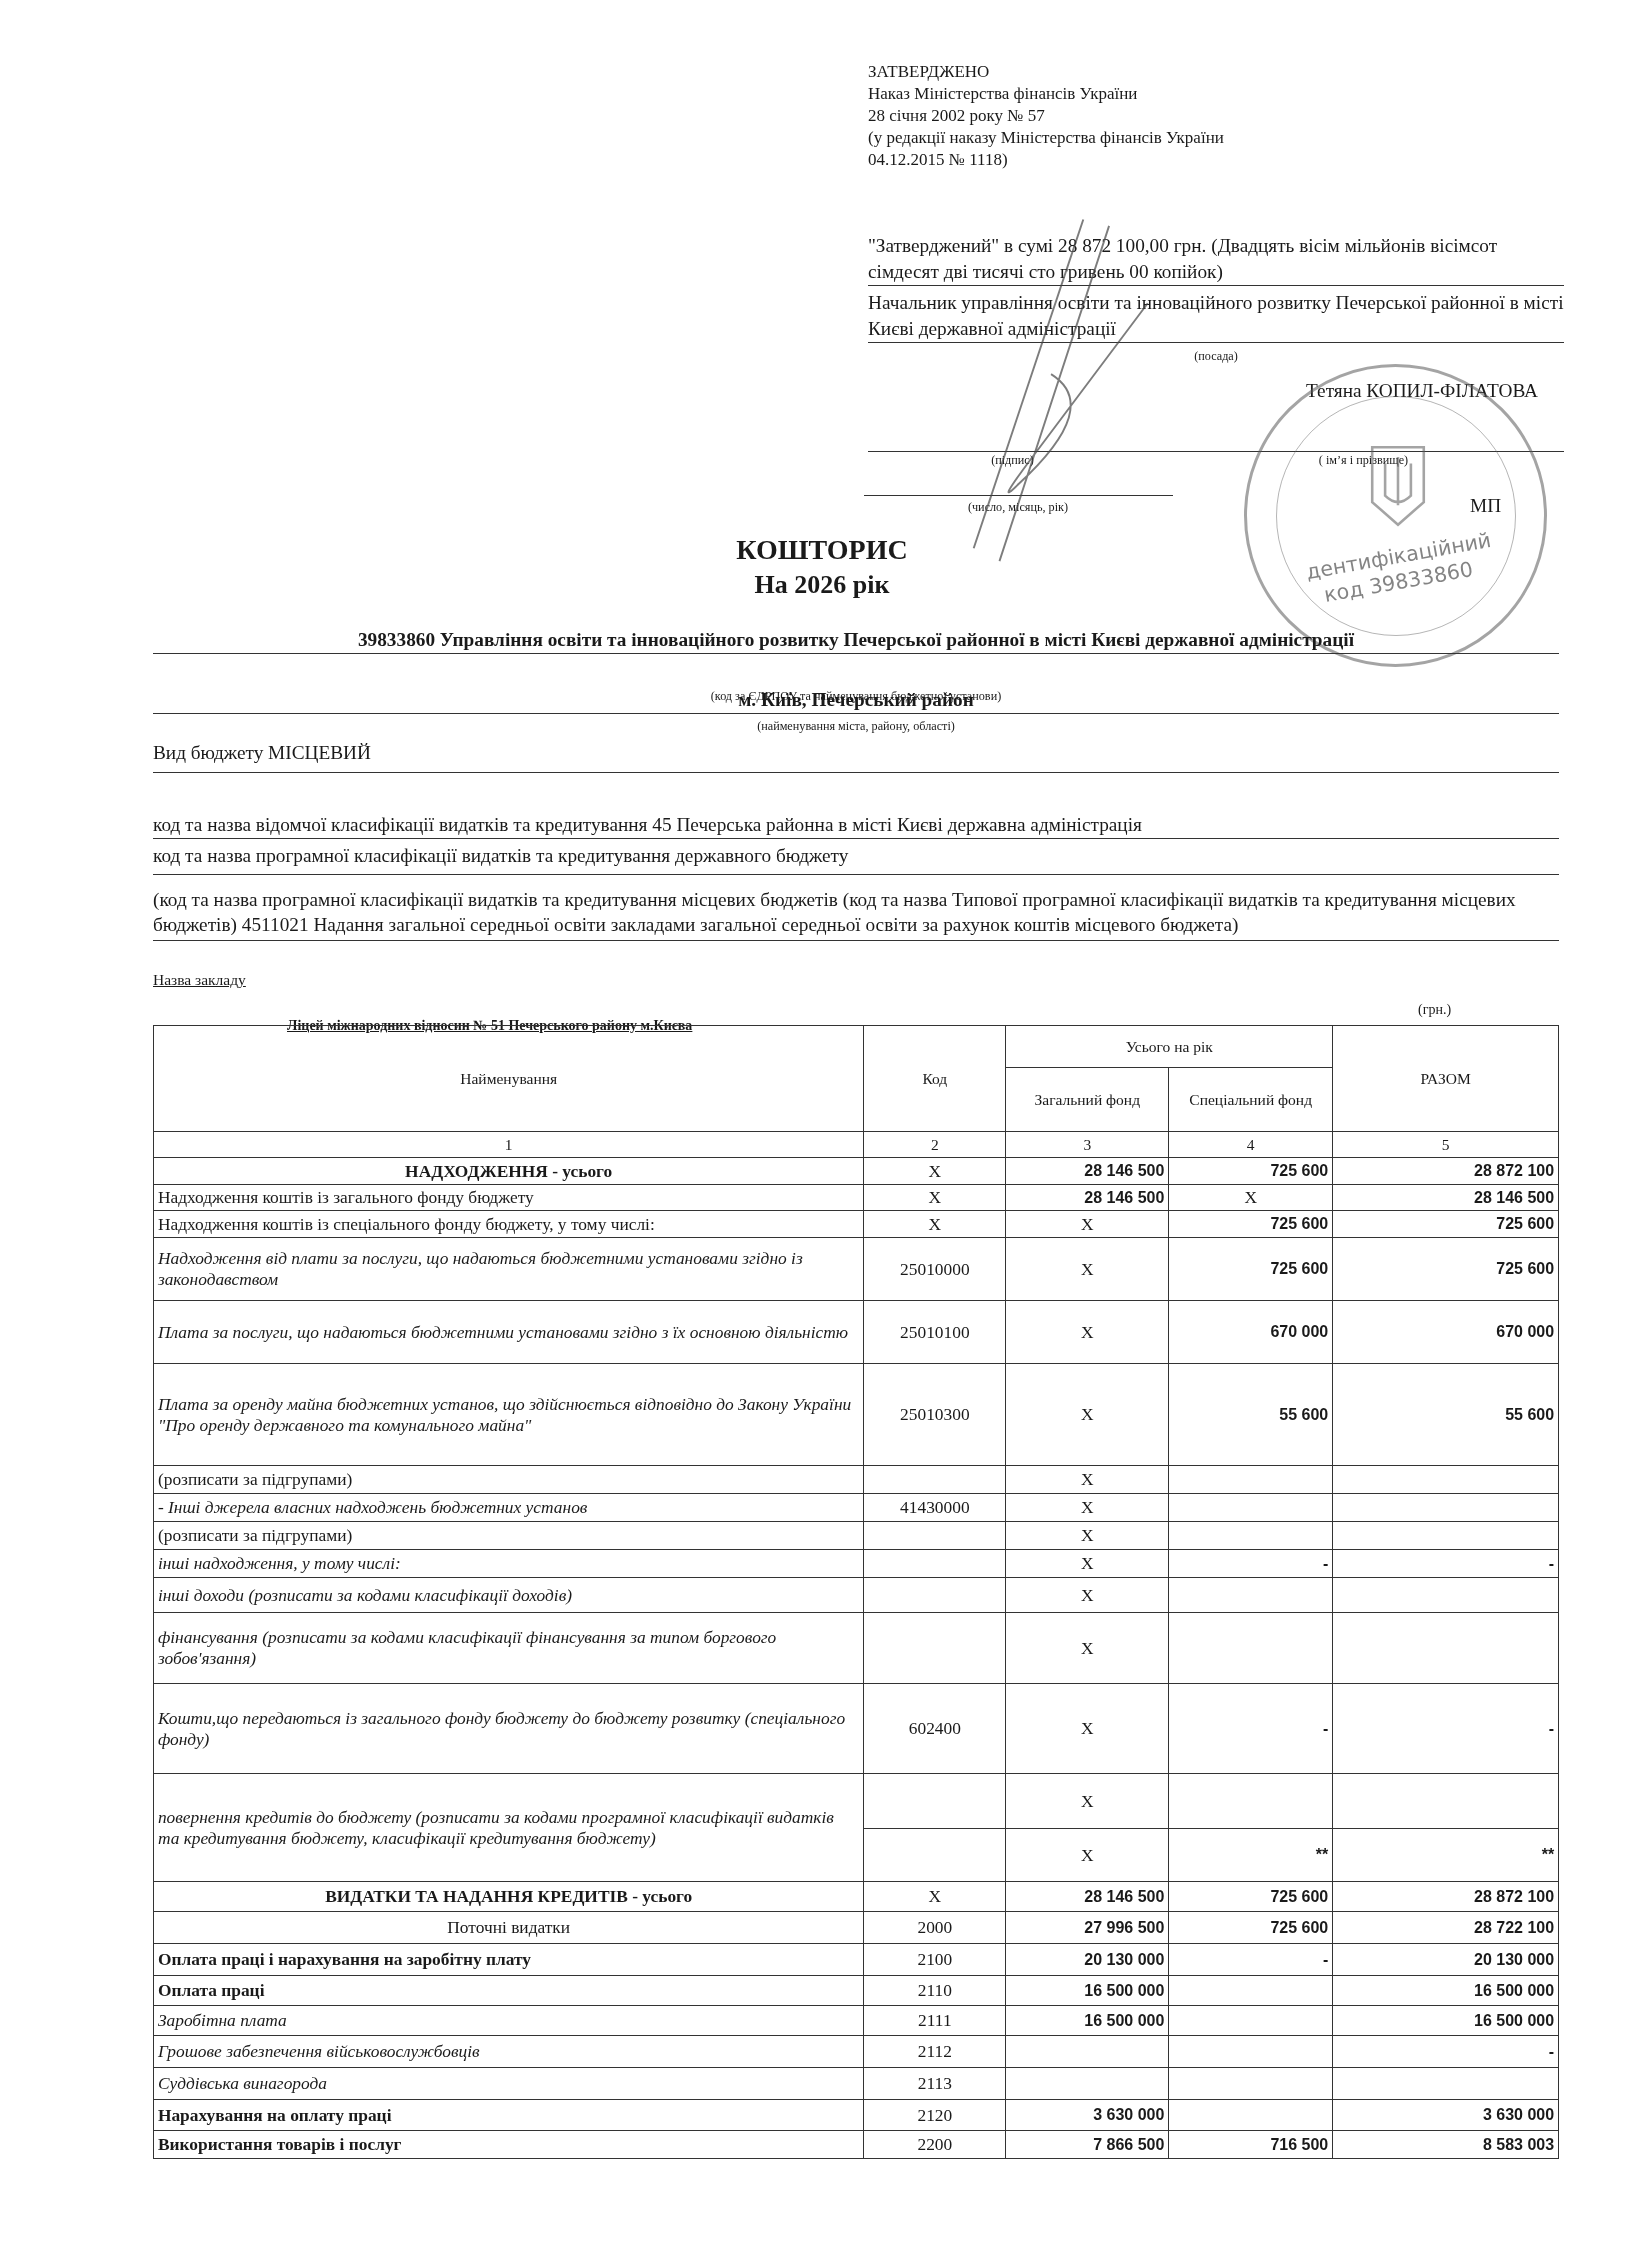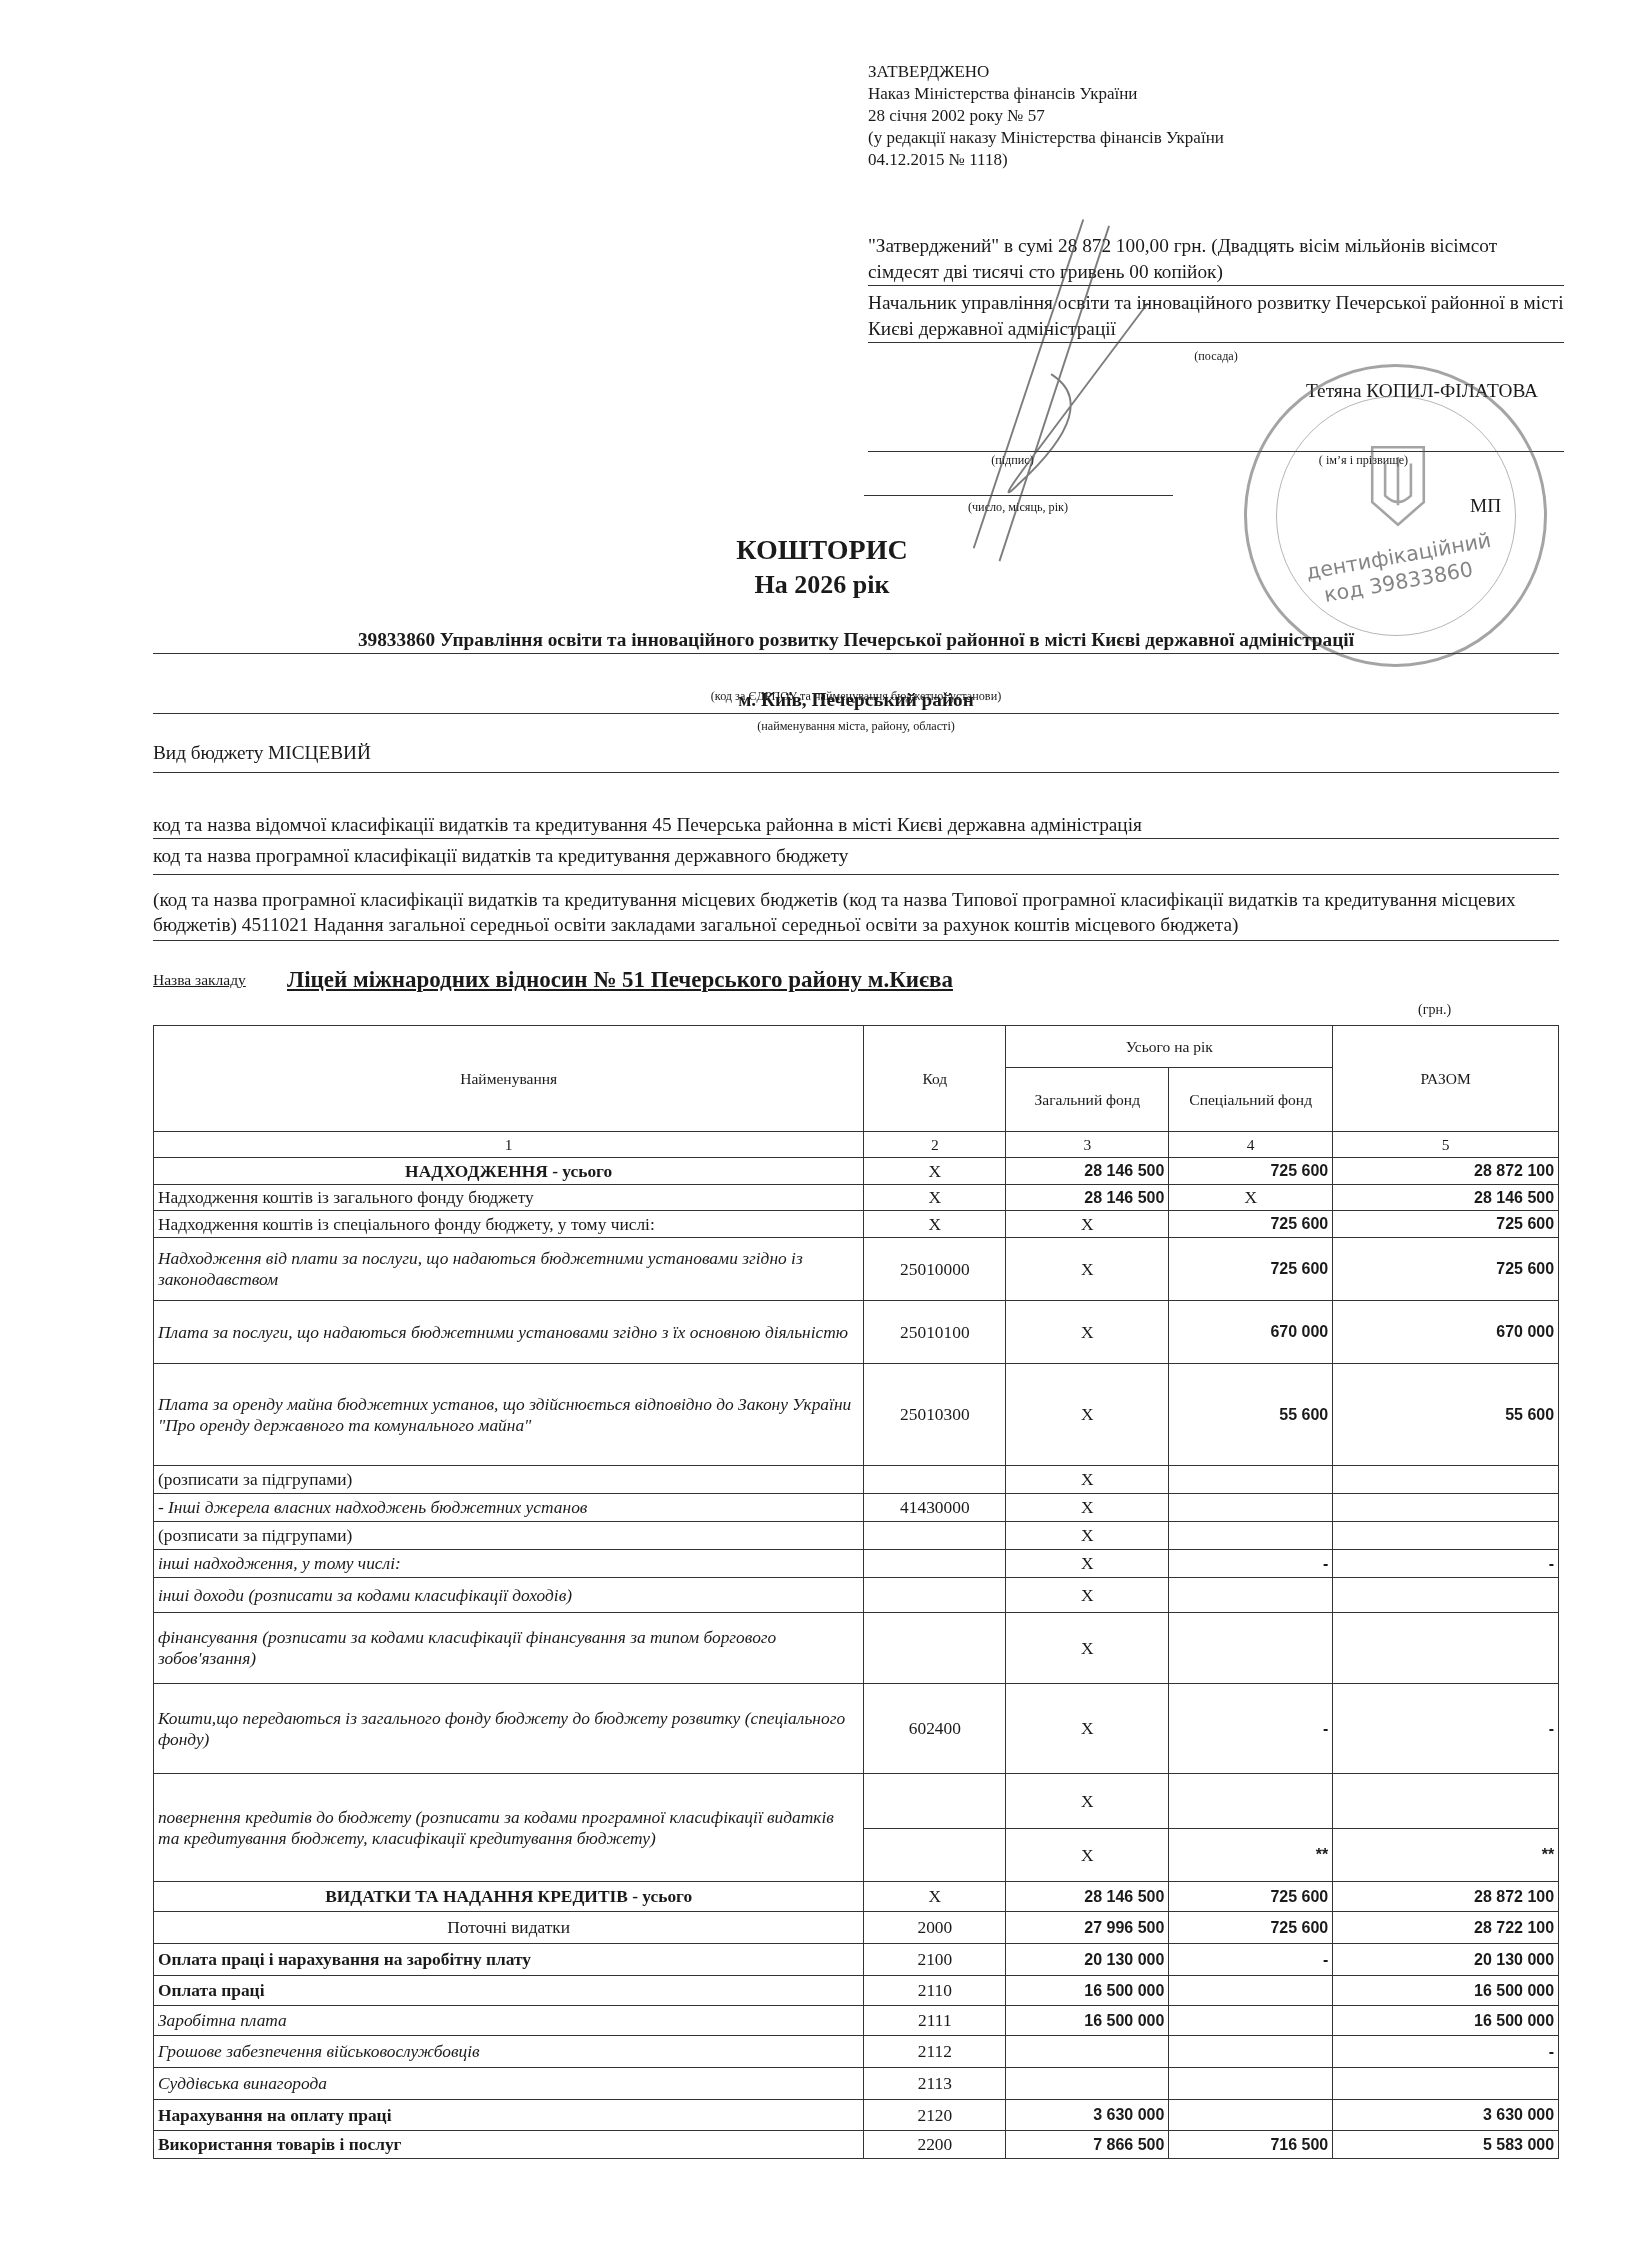--- a/index.html
+++ b/index.html
@@ -76,21 +76,21 @@
 
 <div class="abs full-line uline bold body-text" style="top:628px; text-align:center;">39833860 Управління освіти та інноваційного розвитку Печерської районної в місті Києві державної адміністрації</div>
 <div class="abs full-line caption" style="top:657px;margin-top:32px;">(код за ЄДРПОУ та найменування  бюджетної установи)</div>
 <div class="abs full-line uline bold body-text" style="top:688px; text-align:center;">м. Київ, Печерський район</div>
 <div class="abs full-line caption" style="top:719px;">(найменування міста, району, області)</div>
 <div class="abs full-line uline body-text" style="top:741px; padding-bottom:6.4px;">Вид бюджету  МІСЦЕВИЙ</div>
 <div class="abs full-line uline body-text" style="top:813px;">код та назва відомчої класифікації видатків та кредитування   45  Печерська районна в місті Києві державна адміністрація</div>
 <div class="abs full-line uline body-text" style="top:844px; padding-bottom:5.2px;">код та назва програмної класифікації видатків та кредитування державного бюджету</div>
 <div class="abs full-line uline body-text" style="top:888px; padding-bottom:2.6px;">(код та назва програмної класифікації видатків та кредитування місцевих бюджетів (код та назва Типової програмної класифікації видатків та кредитування місцевих бюджетів)    4511021  Надання загальної середньої освіти закладами загальної середньої освіти за рахунок коштів місцевого бюджета)</div>
 <div class="abs" style="left:153px; top:971px; font-size:15.5px; text-decoration:underline;">Назва  закладу</div>
-<div class="abs bold" style="left:287px; top:967px; font-size:23px; text-decoration:underline;">Ліцей міжнародних відносин № 51 Печерського району м.Києва</div>
+<div class="abs bold" style="left:287px; top:1018px; font-size:14px; text-decoration:underline;">Ліцей міжнародних відносин № 51 Печерського району м.Києва</div>
 <div class="abs" style="left:1418px; top:1002px; font-size:14px;">(грн.)</div>
 
 <table class="budget">
   <colgroup>
     <col style="width:711px">
       <col style="width:142px">
       <col style="width:163px">
       <col style="width:164px">
       <col style="width:226px">
   </colgroup>
@@ -272,17 +272,17 @@
       <td class="code">2120</td>
       <td class="num">3 630 000</td>
       <td class="num"></td>
       <td class="num">3 630 000</td>
     </tr>
     <tr style="height:28px;">
       <td class="bi">Використання товарів і послуг</td>
       <td class="code">2200</td>
       <td class="num">7 866 500</td>
       <td class="num">716 500</td>
-      <td class="num">5 583 000</td>
+      <td class="num">8 583 003</td>
     </tr>
   </tbody>
 </table>
 
 
 </body></html>

